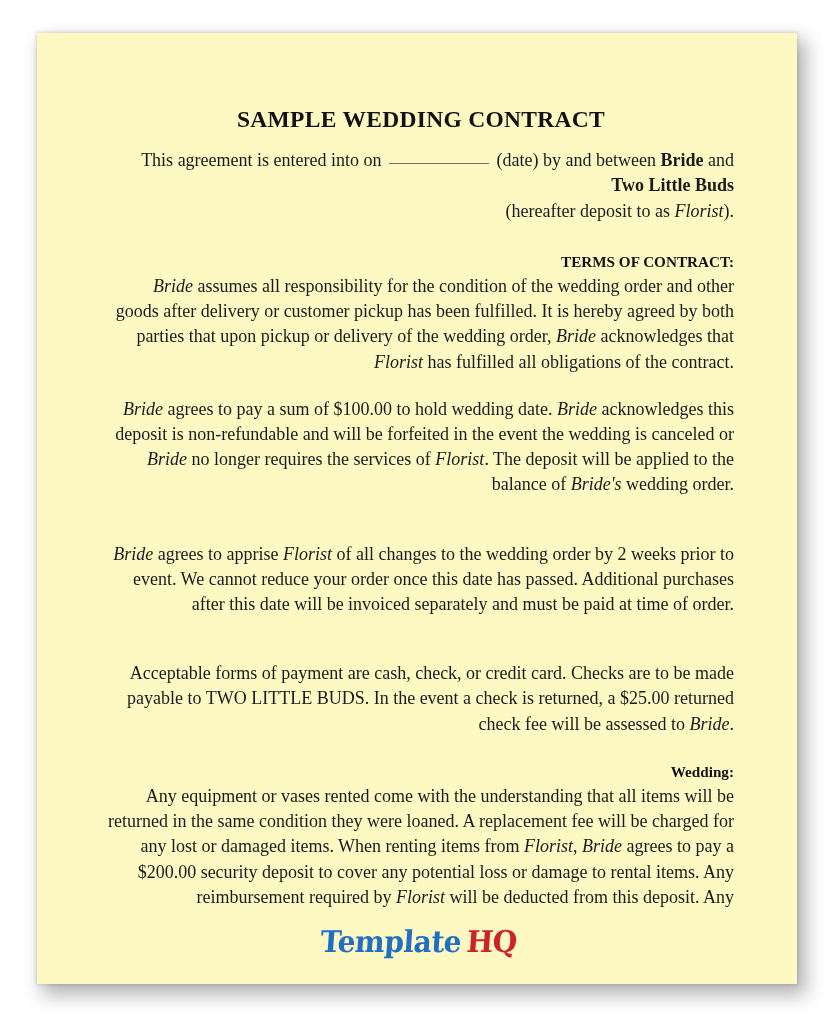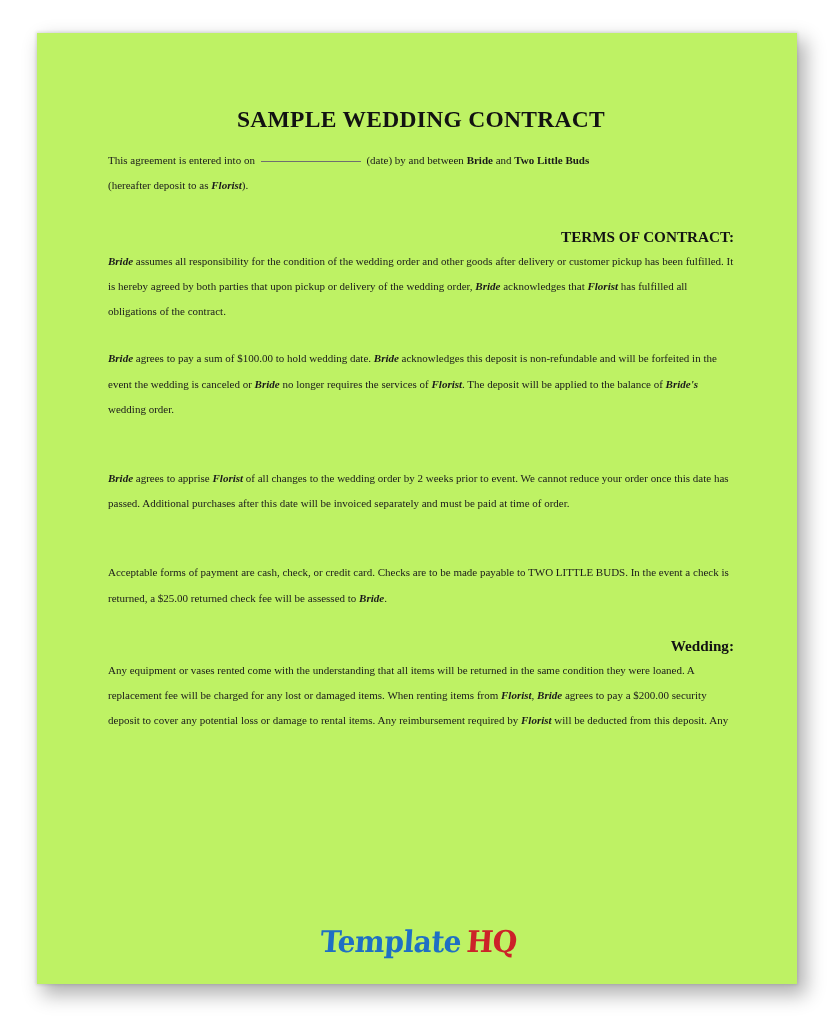--- a/index.html
+++ b/index.html
@@ -26,21 +26,21 @@
                 0 0 3px 1px rgba(0,0,0,0.12);
     background: #bfbfbf;
   }
 
   #document-page {
     position: absolute;
     left: 37px;
     top: 33px;
     width: 760px;
     height: 951px;
-    background: #bef264;
+    background: #fef9c3;
     box-sizing: border-box;
     padding: 0;
     overflow: hidden;
   }
 
   .page-inner {
     position: absolute;
     left: 71px;      
     top: 0;
     width: 626px;    
@@ -52,42 +52,42 @@
     font-weight: bold;
     font-size: 23.5px;
     letter-spacing: 0.3px;
     color: #121212;
     margin: 0;
     padding-top: 72px;
     line-height: 1.2;
   }
 
   .para {
-    font-size: 11px;
+    font-size: 18px;
     line-height: 25.2px;
     color: #1a1a1a;
     margin: 0;
-    text-align: left;
+    text-align: right;
   }
 
   .para.first { margin-top: 15px; }
 
   .gap-lg { height: 25px; }
   .gap-md { height: 22px; }
 
   .section-heading {
     font-size: 15.2px;
     line-height: 25.2px;
     font-weight: bold;
     color: #121212;
     margin: 0;
     text-align: right;
   }
 
-  .it { font-style: italic; font-weight: bold; }
+  .it { font-style: italic; }
   .bd { font-weight: bold; }
 
   .blank-line {
     display: inline-block;
     width: 100px;
     border-bottom: 1.4px solid #6f6f6f;
     vertical-align: 2px;
     margin: 0 3px;
   }
 

